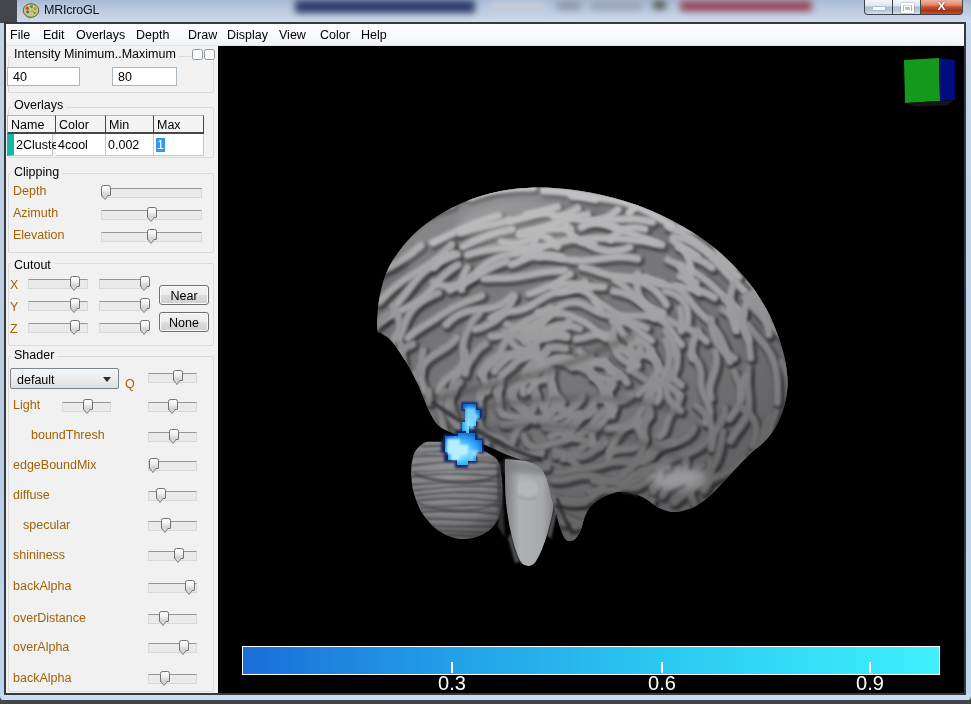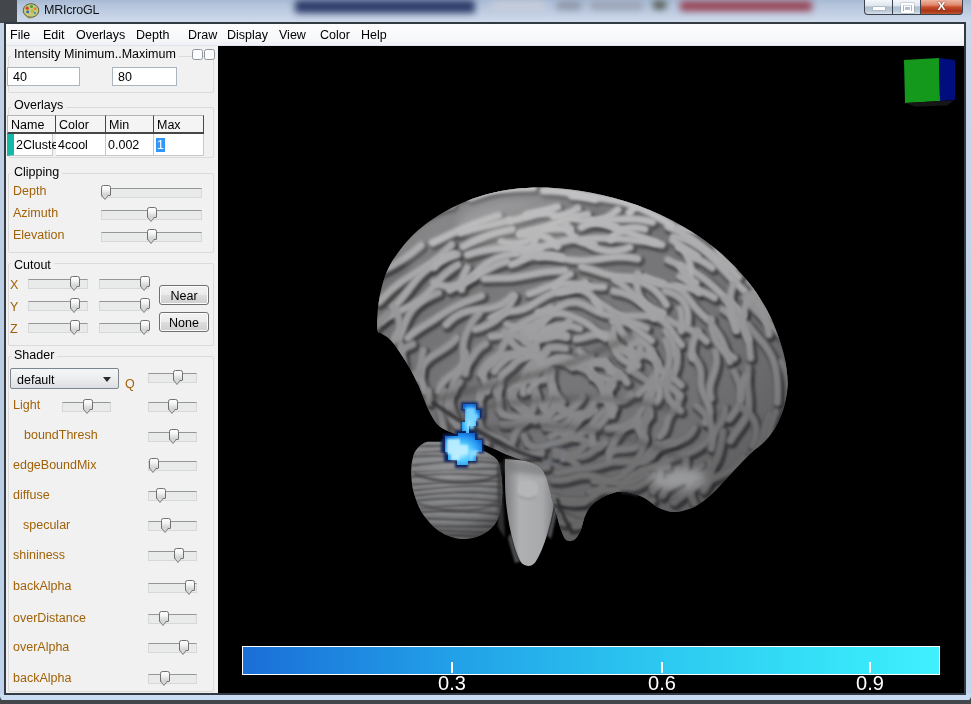--- a/index.html
+++ b/index.html
@@ -152,21 +152,21 @@
     <div class="gl" style="left:5px;top:302px">Shader</div>
     <div id="combo">default</div>
     <div class="lbl" style="left:119px;top:331px">Q</div>
     <div class="track" style="left:142px;top:327px;width:49px"></div>
       <div class="th" style="left:167px;top:324px"></div>
     <div class="lbl" style="left:7px;top:352px">Light</div>
     <div class="track" style="left:56px;top:356px;width:49px"></div>
       <div class="th" style="left:77px;top:353px"></div>
     <div class="track" style="left:142px;top:356px;width:49px"></div>
       <div class="th" style="left:162px;top:353px"></div>
-    <div class="lbl" style="left:18px;top:382px">boundThresh</div>
+    <div class="lbl" style="left:25px;top:382px">boundThresh</div>
     <div class="track" style="left:142px;top:386px;width:49px"></div>
       <div class="th" style="left:163px;top:383px"></div>
     <div class="lbl" style="left:7px;top:412px">edgeBoundMix</div>
     <div class="track" style="left:142px;top:415px;width:49px"></div>
       <div class="th" style="left:143px;top:412px"></div>
     <div class="lbl" style="left:7px;top:442px">diffuse</div>
     <div class="track" style="left:142px;top:445px;width:49px"></div>
       <div class="th" style="left:150px;top:442px"></div>
     <div class="lbl" style="left:17px;top:472px">specular</div>
     <div class="track" style="left:142px;top:475px;width:49px"></div>

